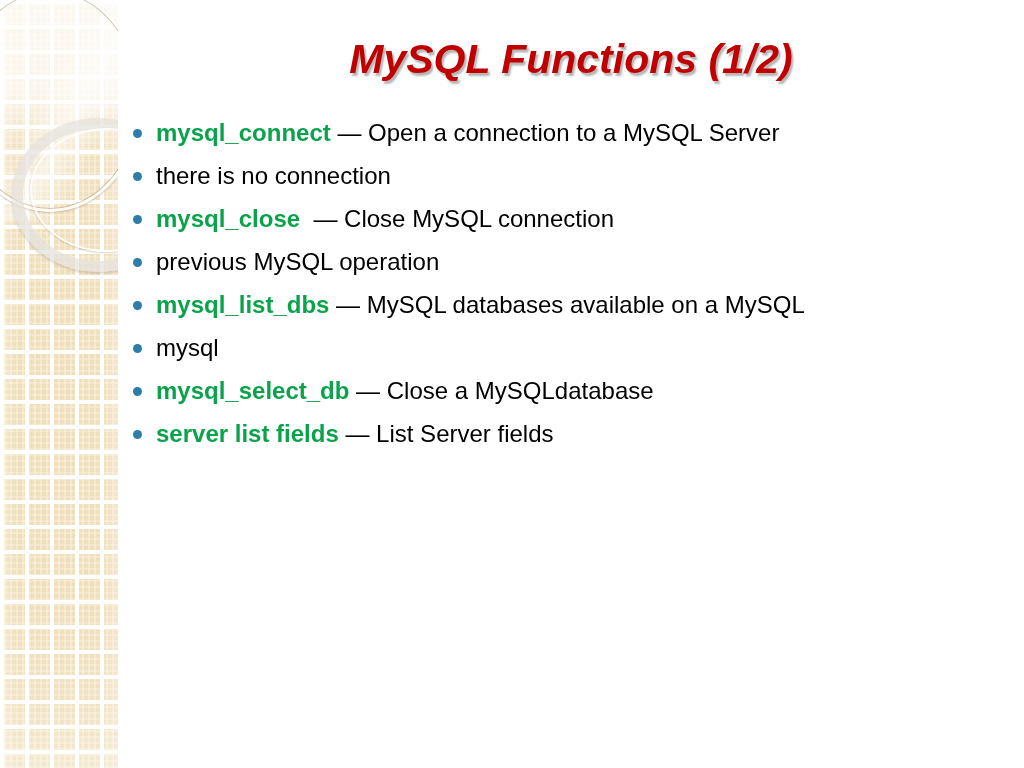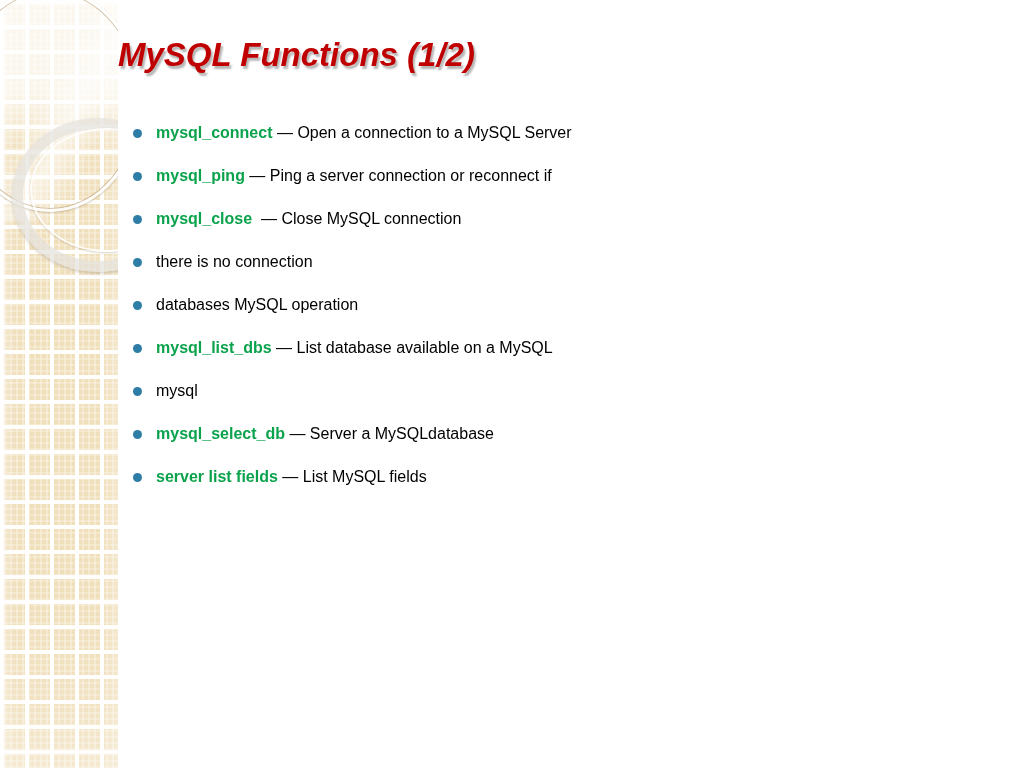--- a/index.html
+++ b/index.html
@@ -141,22 +141,22 @@
     box-shadow: 0 1px 2px rgba(160,140,105,0.40);
     background: transparent;
   }
 
   
   #title {
     position: absolute;
     left: 118px;
     top: 36px;
     width: 906px;
-    text-align: left;
-    font-size: 33px;
+    text-align: center;
+    font-size: 41px;
     font-style: italic;
     font-weight: 700;
     color: #C00000;
     letter-spacing: 0px;
     text-shadow: 2px 3px 2px rgba(120,120,120,0.55);
     white-space: nowrap;
   }
 
   
   #bullet-list {
@@ -178,21 +178,21 @@
     justify-content: center;
     height: 30px;
   }
   .bullet-dot {
     width: 9px;
     height: 9px;
     border-radius: 50%;
     background: #2E7DA6;
   }
   .bullet-text {
-    font-size: 16px;
+    font-size: 24px;
     line-height: 30px;
     color: #000000;
     white-space: pre;
   }
   .fn {
     color: #0AA34C;
     font-weight: 700;
   }
 </style>
 </head>
@@ -214,72 +214,66 @@
 
   <div id="bullet-list">
 
     <div class="bullet-row">
       <span class="bullet-dot-cell">
           <span class="bullet-dot"></span>
         </span>
       <span class="bullet-text"><span class="fn">mysql_connect</span><span> — Open a connection to a MySQL Server</span></span>
     </div>
 
-    <div class="bullet-row">
-      <span class="bullet-dot-cell">
-          <span class="bullet-dot"></span>
-        </span>
-      <span class="bullet-text"><span class="fn">mysql_ping</span><span> — Ping a server connection or reconnect if</span></span>
+
+    <div class="bullet-row">
+      <span class="bullet-dot-cell">
+          <span class="bullet-dot"></span>
+        </span>
+      <span class="bullet-text"><span class="fn"></span><span>there is no connection</span></span>
     </div>
 
     <div class="bullet-row">
       <span class="bullet-dot-cell">
           <span class="bullet-dot"></span>
         </span>
       <span class="bullet-text"><span class="fn">mysql_close</span><span>  — Close MySQL connection</span></span>
     </div>
 
-    <div class="bullet-row">
-      <span class="bullet-dot-cell">
-          <span class="bullet-dot"></span>
-        </span>
-      <span class="bullet-text"><span class="fn"></span><span>there is no connection</span></span>
-    </div>
-
-
-    <div class="bullet-row">
-      <span class="bullet-dot-cell">
-          <span class="bullet-dot"></span>
-        </span>
-      <span class="bullet-text"><span class="fn"></span><span>databases MySQL operation</span></span>
-    </div>
-
-    <div class="bullet-row">
-      <span class="bullet-dot-cell">
-          <span class="bullet-dot"></span>
-        </span>
-      <span class="bullet-text"><span class="fn">mysql_list_dbs</span><span> — List database available on a MySQL</span></span>
+
+    <div class="bullet-row">
+      <span class="bullet-dot-cell">
+          <span class="bullet-dot"></span>
+        </span>
+      <span class="bullet-text"><span class="fn"></span><span>previous MySQL operation</span></span>
+    </div>
+
+    <div class="bullet-row">
+      <span class="bullet-dot-cell">
+          <span class="bullet-dot"></span>
+        </span>
+      <span class="bullet-text"><span class="fn">mysql_list_dbs</span><span> — MySQL databases available on a MySQL</span></span>
     </div>
 
     <div class="bullet-row">
       <span class="bullet-dot-cell">
           <span class="bullet-dot"></span>
         </span>
       <span class="bullet-text"><span class="fn"></span><span>mysql</span></span>
     </div>
 
     <div class="bullet-row">
       <span class="bullet-dot-cell">
           <span class="bullet-dot"></span>
         </span>
-      <span class="bullet-text"><span class="fn">mysql_select_db</span><span> — Server a MySQLdatabase</span></span>
-    </div>
-
-
-    <div class="bullet-row">
-      <span class="bullet-dot-cell">
-          <span class="bullet-dot"></span>
-        </span>
-      <span class="bullet-text"><span class="fn">server list fields</span><span> — List MySQL fields</span></span>
+      <span class="bullet-text"><span class="fn">mysql_select_db</span><span> — Close a MySQLdatabase</span></span>
+    </div>
+
+
+    <div class="bullet-row">
+      <span class="bullet-dot-cell">
+          <span class="bullet-dot"></span>
+        </span>
+      <span class="bullet-text"><span class="fn">server list fields</span><span> — List Server fields</span></span>
     </div>
 
   </div>
 </div>
 
 </body></html>

